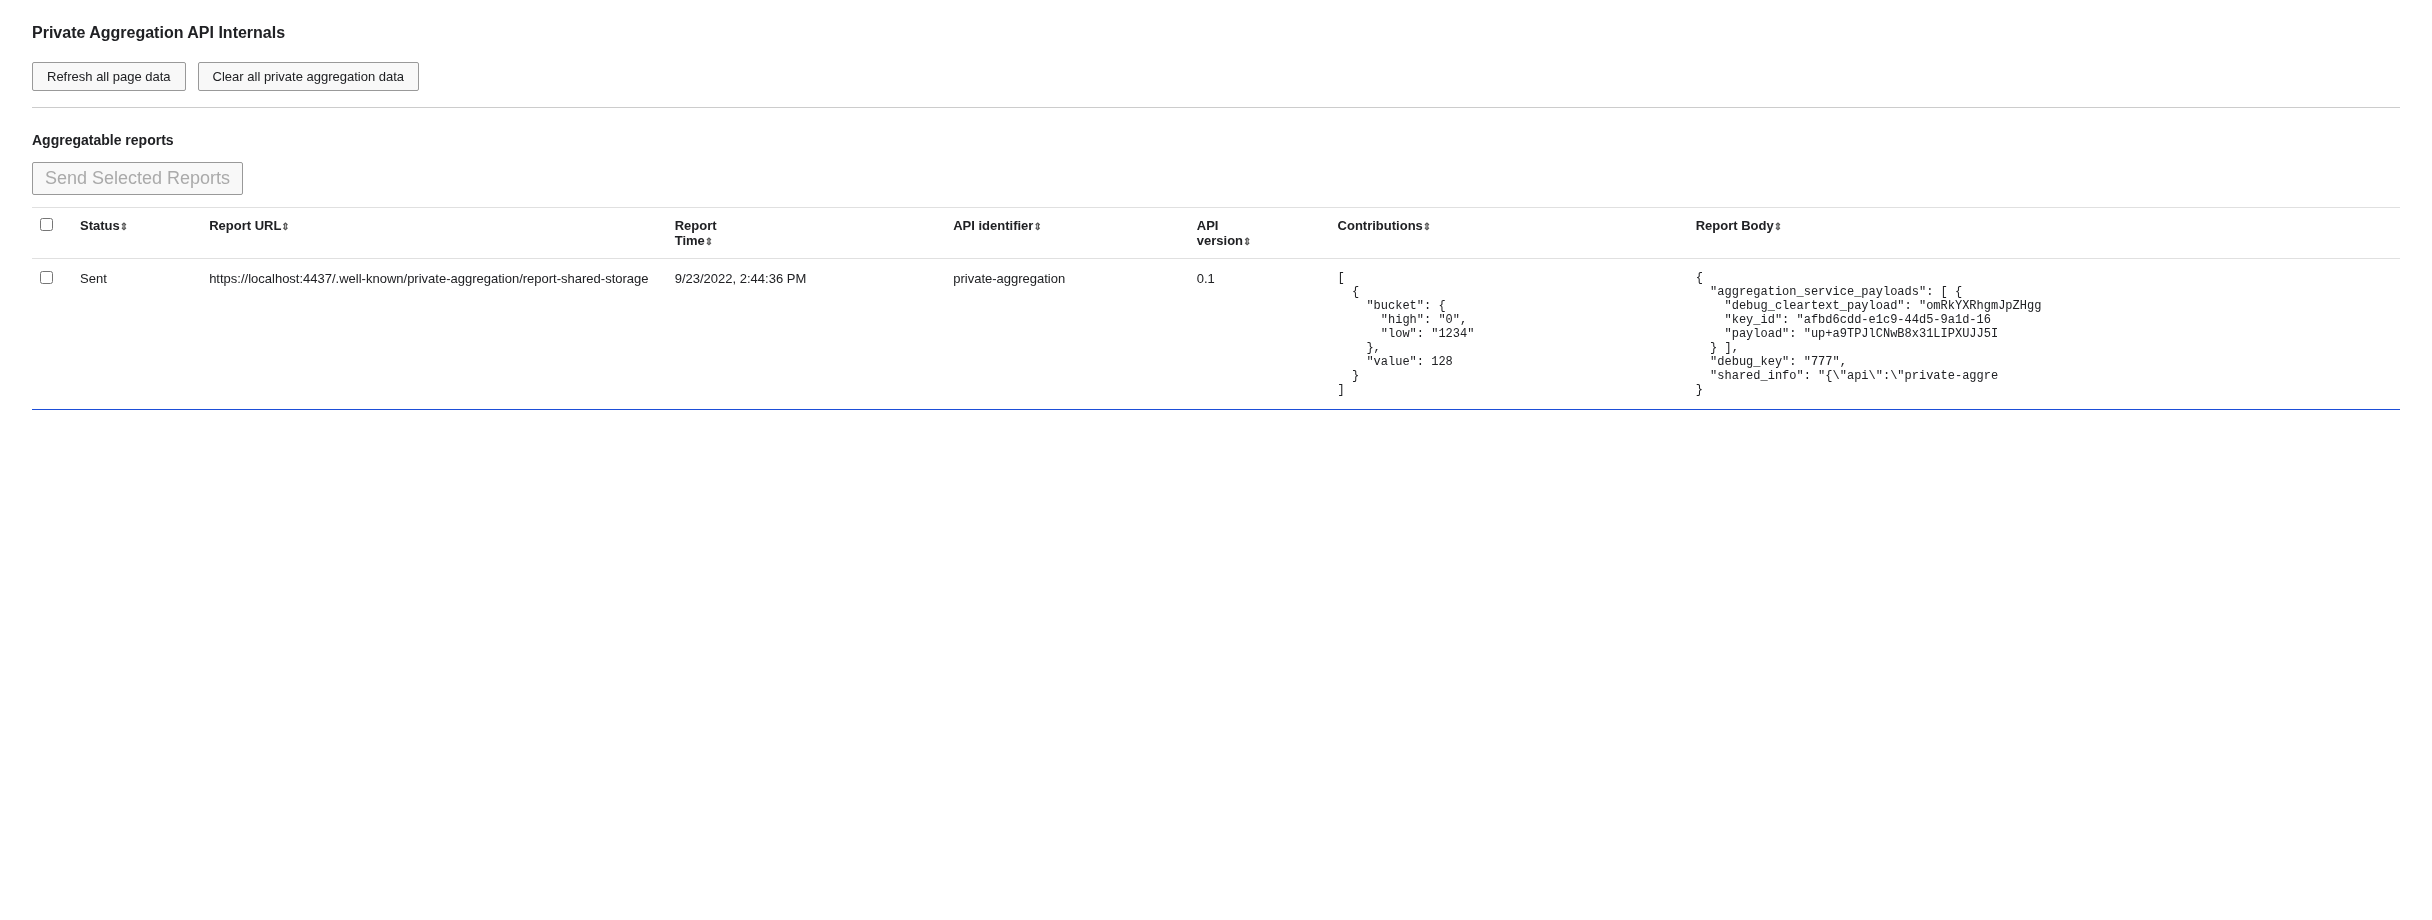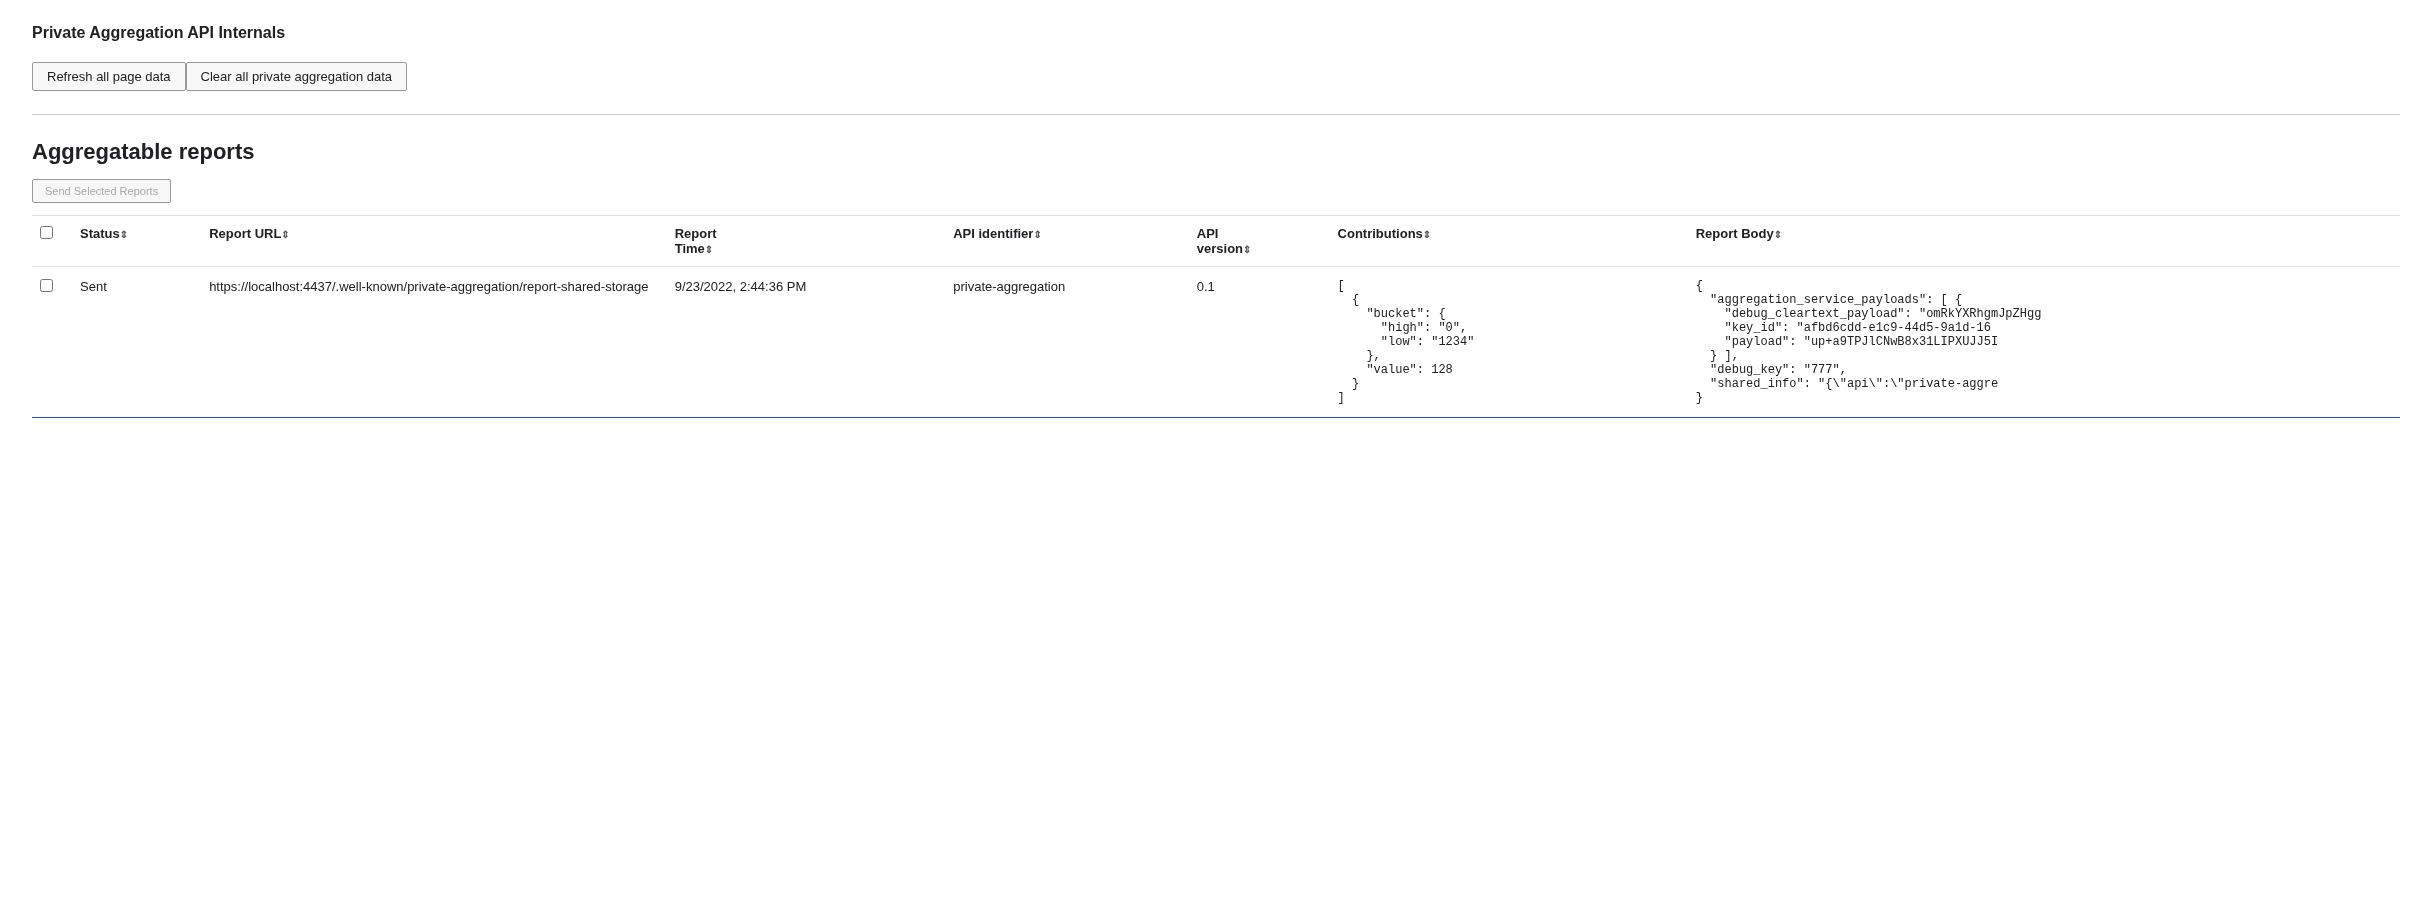--- a/index.html
+++ b/index.html
@@ -17,22 +17,22 @@
     }
 
     h1 {
       font-size: 16px;
       font-weight: 600;
       margin-bottom: 20px;
     }
 
     .top-buttons {
       display: flex;
-      gap: 0;
-      margin-bottom: 23px;
+      gap: 12px;
+      margin-bottom: 16px;
     }
 
     .btn {
       border: 1px solid #999;
       background: #f8f8f8;
       padding: 6px 14px;
       font-size: 13px;
       cursor: pointer;
       border-radius: 2px;
       color: #202124;
@@ -43,34 +43,34 @@
       cursor: default;
     }
 
     hr {
       border: none;
       border-top: 1px solid #ccc;
       margin-bottom: 24px;
     }
 
     h2 {
-      font-size: 22px;
+      font-size: 14px;
       font-weight: 600;
       margin-bottom: 14px;
     }
 
     .send-btn-wrap {
       margin-bottom: 12px;
     }
 
     .send-btn {
       border: 1px solid #999;
       background: #f8f8f8;
       padding: 5px 12px;
-      font-size: 11px;
+      font-size: 18px;
       cursor: pointer;
       border-radius: 2px;
       color: #aaa;
     }
 
     table {
       width: 100%;
       border-collapse: collapse;
       font-size: 13px;
     }

